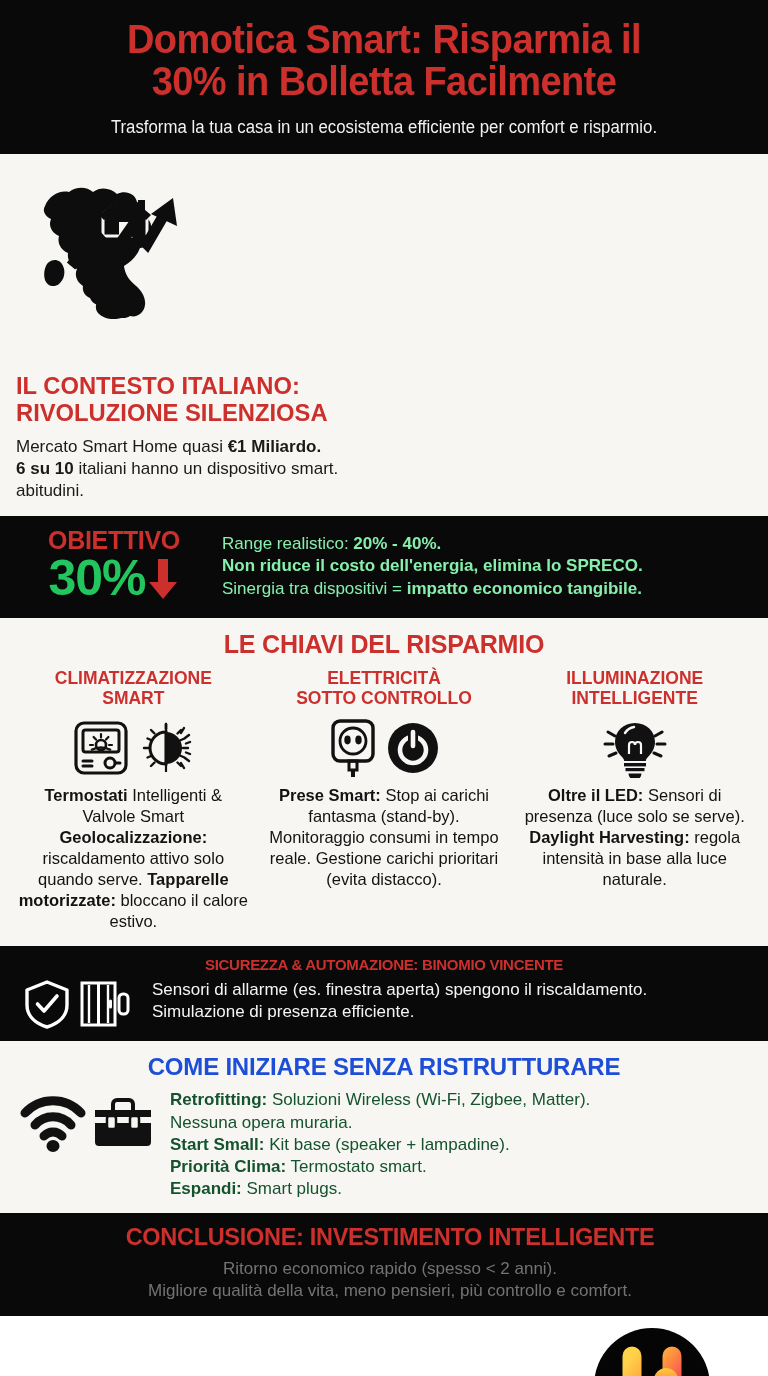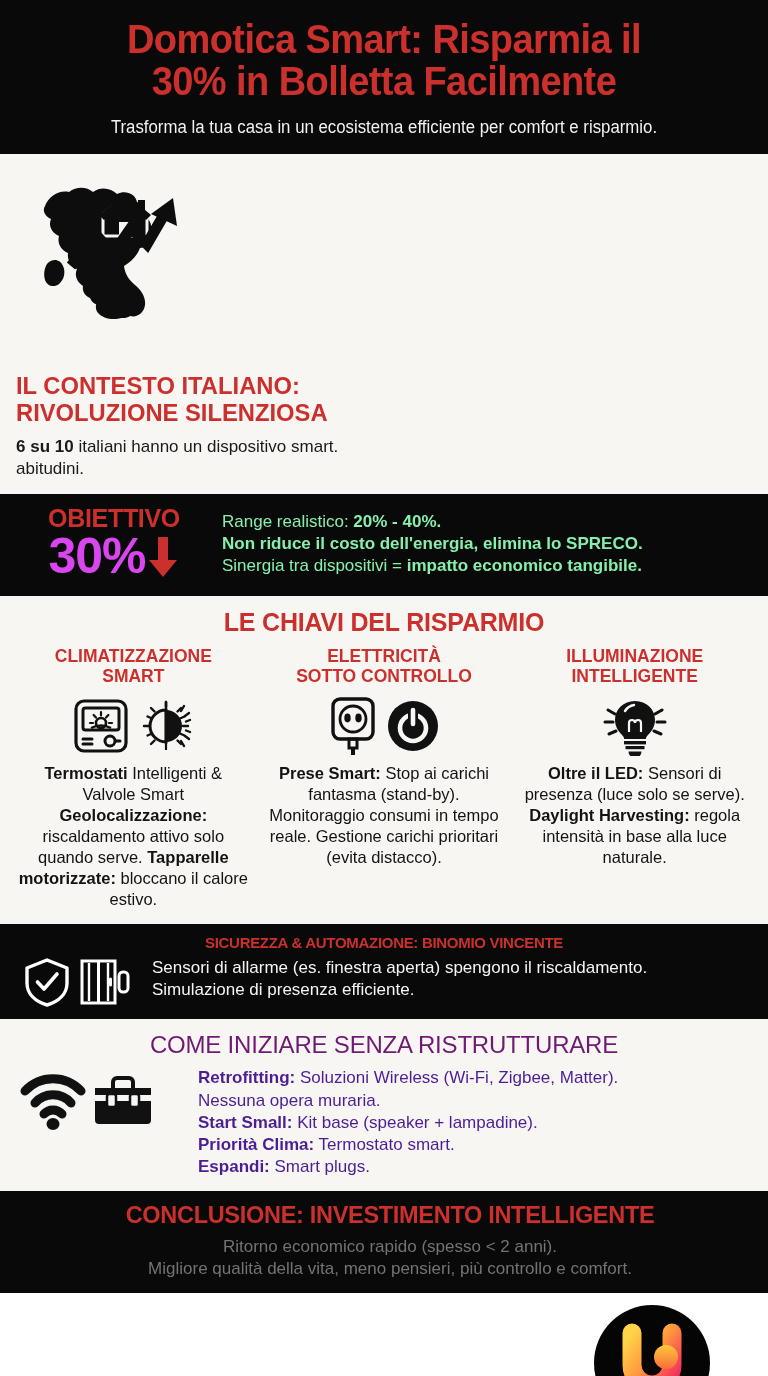--- a/index.html
+++ b/index.html
@@ -46,21 +46,21 @@
     transform:scaleX(0.97);transform-origin:left center;
   }
   .ctx-line{font-size:17px;line-height:1.30;color:#1a1a1a;}
 
   
   .goal{display:flex;align-items:center;padding:12px 16px 14px 16px;gap:10px;}
   .goal .left{width:196px;flex:0 0 196px;text-align:center;}
   .goal .left .lbl{font-size:25px;font-weight:bold;color:#cc302d;line-height:1;letter-spacing:-0.3px;}
   .goal .left .bignum{
     display:flex;align-items:center;justify-content:center;
-    font-size:50px;font-weight:bold;color:#d946ef;line-height:1.02;letter-spacing:-1px;
+    font-size:50px;font-weight:bold;color:#22c55e;line-height:1.02;letter-spacing:-1px;
   }
   .goal .right{flex:1;}
   .goal h2{margin:0 0 5px 0;font-size:22.5px;color:#cc302d;font-weight:bold;letter-spacing:-0.2px;}
   .goal-line{font-size:17px;line-height:1.31;color:#86efac;}
 
   
   .keys{padding:12px 10px 14px 10px;}
   .keys h2{margin:0 0 10px 0;text-align:center;font-size:25px;color:#cc302d;font-weight:bold;letter-spacing:-0.2px;}
   .cols{display:flex;gap:4px;}
   .col{flex:1;text-align:center;padding:0 6px;}
@@ -71,25 +71,25 @@
   
   .security{padding:10px 12px 12px 12px;}
   .security h2{margin:0 0 4px 0;text-align:center;font-size:15px;color:#cc302d;font-weight:bold;letter-spacing:-0.3px;}
   .security .row{display:flex;align-items:flex-start;gap:10px;}
   .security .iconbox{width:130px;flex:0 0 130px;display:flex;align-items:center;justify-content:center;gap:8px;padding-top:2px;}
   .security .txt{flex:1;padding-top:2px;}
   .sec-line{font-size:17px;line-height:1.30;color:#f4f4f4;}
 
   
   .start{padding:12px 12px 12px 12px;}
-  .start h2{margin:0 0 6px 0;text-align:center;font-size:24px;color:#701a75;font-weight:normal;letter-spacing:-0.2px;}
+  .start h2{margin:0 0 6px 0;text-align:center;font-size:24px;color:#1d4ed8;font-weight:bold;letter-spacing:-0.2px;}
   .start .row{display:flex;align-items:flex-start;gap:8px;}
   .start .iconbox{width:150px;flex:0 0 150px;display:flex;align-items:center;justify-content:center;gap:4px;padding-top:4px;}
   .start .txt{flex:1;padding-top:2px;}
-  .start-line{font-size:17px;line-height:1.31;color:#4c1d95;margin-left:28px;}
+  .start-line{font-size:17px;line-height:1.31;color:#14532d;}
 
   
   .conclusion{padding:11px 14px 13px 26px;text-align:center;}
   .conclusion h2{margin:0 0 7px 0;font-size:23.5px;color:#cc302d;font-weight:bold;letter-spacing:-0.3px;}
   .conc-line{font-size:17px;line-height:1.32;color:#737373;}
 
   
   .footer{height:136px;background:#ffffff;position:relative;}
   .logo{position:absolute;right:22px;top:8px;width:124px;height:124px;}
 
@@ -136,20 +136,23 @@
           <path d="M46 92 L72 62 L88 80 L106 54 L122 70 L143 34"></path>
         </g>
         <path fill="#0d0d0d" d="M148 24 L152 52 L126 40 Z"></path>
       </svg>
     </div>
     <div class="txt">
       <h2>
         <span>IL CONTESTO ITALIANO:</span><br>
         <span>RIVOLUZIONE SILENZIOSA</span>
       </h2>
+      <div class="ctx-line">
+        <span class="nb">Mercato Smart Home quasi </span><b>€1 Miliardo.</b>
+      </div>
       <div class="ctx-line">
         <b>6 su 10</b><span class="nb"> italiani hanno un dispositivo smart.</span>
       </div>
       <div class="ctx-line">abitudini.</div>
     </div>
   </section>
 
   <section class="sec sec-dark goal">
     <div class="left">
       <div class="lbl">OBIETTIVO</div>

